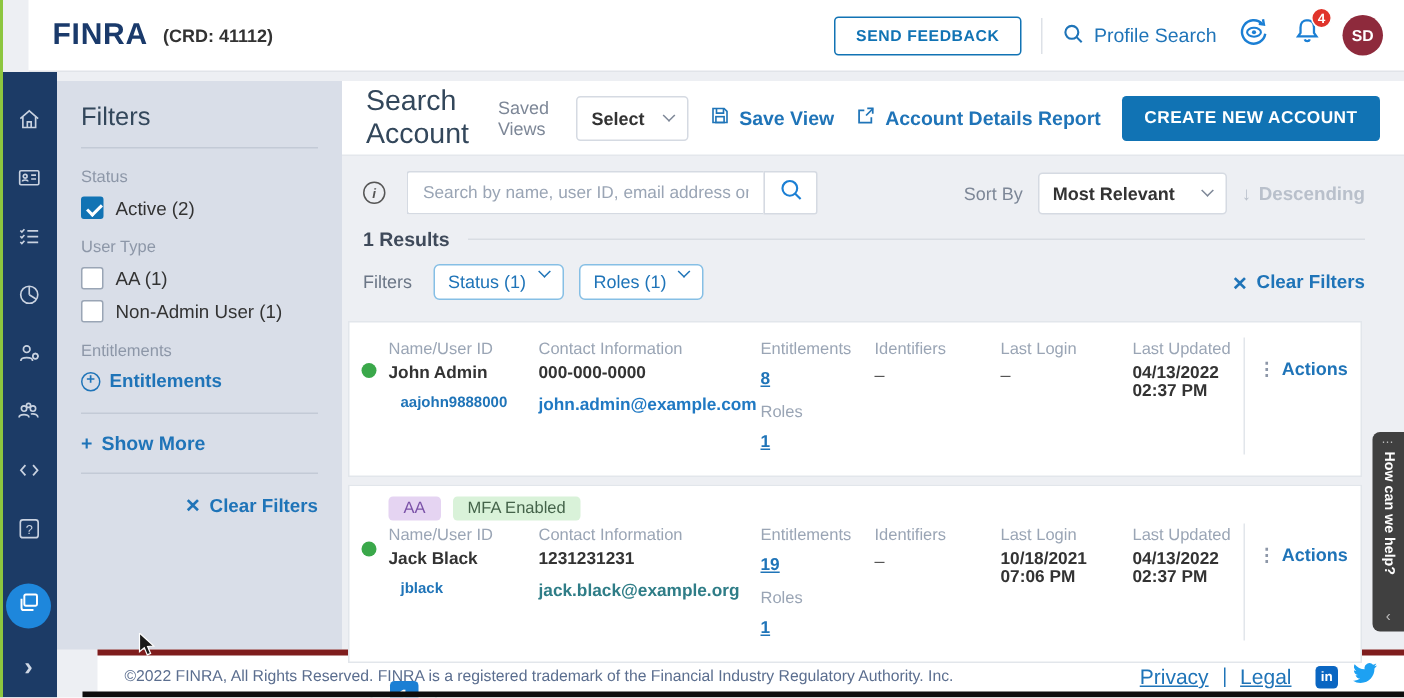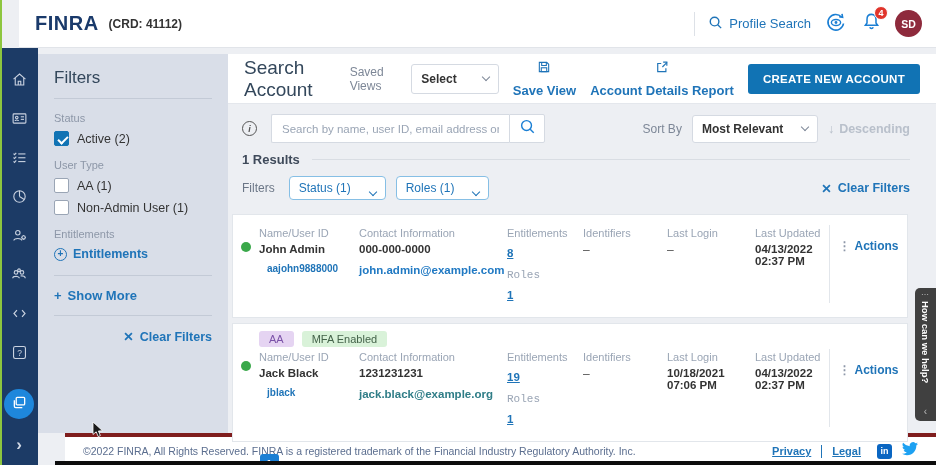--- a/index.html
+++ b/index.html
@@ -70,21 +70,21 @@
     align-items:center; padding:0 16px; gap:14px; }
   .page-title { font-size:19px; color:#33475b; font-weight:500; margin-right:auto; }
   .sv-label { font-size:12px; color:#7d8797; }
   .select-box { background:#fff; border:1px solid #d5dae2; border-radius:3px; height:30px; display:flex;
     align-items:center; justify-content:space-between; padding:0 9px; cursor:pointer; }
   .select-box .sel-text { font-size:12px; font-weight:700; color:#333; }
   .chev { width:6px; height:6px; border-right:1.5px solid #7d8797; border-bottom:1.5px solid #7d8797;
     transform:rotate(45deg); margin-top:-3px; flex:none; }
   .saved-views-select { width:118px; }
   .hdr-link { display:flex; align-items:center; gap:6px; color:#1f74b8; font-size:13px; font-weight:700;
-    cursor:pointer; white-space:nowrap;flex-direction:column; }
+    cursor:pointer; white-space:nowrap; }
   .btn-create { background:#1173b4; color:#fff; border:none; font-size:11.5px; font-weight:700;
     letter-spacing:.3px; padding:9px 15px; border-radius:3px; cursor:pointer; white-space:nowrap;
     font-family:"Liberation Sans", sans-serif; }
 
   .toolbar { display:flex; align-items:center; padding:10px 26px 6px 14px; gap:8px; }
   .info-circle { width:15px; height:15px; border:1.4px solid #555; border-radius:50%; color:#555;
     font-size:9px; font-weight:700; display:flex; align-items:center; justify-content:center;
     font-style:italic; flex:none; }
   .search-group { display:flex; margin-left:6px; }
   .search-input { width:238px; height:29px; border:1px solid #d5dae2; border-right:none;
@@ -98,21 +98,21 @@
   .sort-select { width:126px; height:28px; }
   .descending { display:flex; align-items:center; gap:5px; color:#b9c0cb; font-size:12.5px;
     font-weight:700; }
 
   .results-line { display:flex; align-items:center; gap:12px; padding:3px 26px 0 14px; }
   .results-count { font-size:13px; font-weight:700; color:#3f4a5a; white-space:nowrap; }
   .results-rule { flex:1; border-top:1px solid #d9dde3; }
 
   .chips-row { display:flex; align-items:center; gap:10px; padding:9px 26px 4px 14px; }
   .chips-label { font-size:12px; color:#6b7686; margin-right:4px; }
-  .chip { display:flex; align-items:flex-end; gap:19px; border:1px solid #86bfe5; border-radius:4px;
+  .chip { display:flex; align-items:flex-start; gap:9px; border:1px solid #86bfe5; border-radius:4px;
     background:#fff; color:#1f74b8; font-size:12px; padding:4px 9px; cursor:pointer; }
   .chip .chev { border-color:#1f74b8; }
   .clear-filters-main { margin-left:auto; display:flex; align-items:center; gap:6px; color:#1f74b8;
     font-size:12.5px; font-weight:700; cursor:pointer; }
 
   
   .card-area { margin:10px 28px 0 4px; }
   .result-row { background:#fff; border:1px solid #e2e6eb; position:relative; }
   .result-row + .result-row { margin-top:5px; }
   .badges { display:flex; gap:8px; padding:7px 0 0 26px; }
@@ -130,21 +130,21 @@
   .col-login { width:88px; flex:none; }
   .col-updated { flex:1; }
   .col-hdr { font-size:11px; color:#9aa5b5; margin-bottom:4px; }
   .cell-strong { font-size:11.5px; font-weight:700; color:#333; }
   .cell-link { font-size:10px; font-weight:700; color:#1f74b8; cursor:pointer; }
   .id-link { display:inline-block; margin-top:8px; margin-left:8px; }
   .email { font-size:11.5px; font-weight:700; margin-top:9px; }
   .email.blue { color:#2079c3; }
   .email.teal { color:#2f7d87; }
   .num-link { font-size:11.5px; font-weight:700; color:#1f74b8; text-decoration:underline; cursor:pointer; }
-  .roles-hdr { margin-top:8px;font-family:Liberation Mono, monospace; }
+  .roles-hdr { margin-top:8px; }
   .dash { font-size:12px; color:#555; }
   .col-actions { width:78px; flex:none; border-left:1px solid #e2e6eb; display:flex;
     align-items:flex-start; justify-content:center; padding-top:14px; gap:4px; cursor:pointer; }
   .kebab { color:#8d97a8; font-size:12px; font-weight:700; line-height:1.2; }
   .actions-label { color:#1f74b8; font-size:12px; font-weight:700; }
 
   .pagination { display:flex; align-items:center; gap:9px; margin:12px 0 0 18px; }
   .pag-chev { color:#b9c0cb; font-size:14px; cursor:pointer; line-height:1; }
   .pag-page { width:19px; height:19px; background:#1b7fd4; border-radius:3px; color:#fff; font-size:11px;
     font-weight:700; display:flex; align-items:center; justify-content:center; cursor:pointer; }
@@ -156,39 +156,40 @@
   .help-dots { color:#bbb; font-size:8px; line-height:1; letter-spacing:1px; }
   .help-text { writing-mode:vertical-rl; text-orientation:mixed; color:#fff; font-size:9.5px;
     font-weight:700; flex:1; display:flex; align-items:center; white-space:nowrap; margin-top:2px; }
   .help-chev { color:#bbb; font-size:10px; line-height:1; }
 
   
   .footer { height:32px; background:#fff; border-top:4px solid #7f1d1d; display:flex; align-items:center;
     padding:0 18px; flex:none;margin-left:27px; }
   .copyright { font-size:10.5px; color:#5b6e8f; }
   .footer-right { margin-left:auto; display:flex; align-items:center; gap:10px; }
-  .foot-link { font-size:11px; font-weight:700; color:#1f74b8; text-decoration:underline; cursor:pointer; }
+  .foot-link { font-size:14px; font-weight:400; color:#1f74b8; text-decoration:underline; cursor:pointer; }
   .foot-sep { width:1px; height:13px; background:#1f74b8; }
   .li-badge { width:15px; height:15px; background:#0a66c2; border-radius:3px; color:#fff; font-size:9px;
     font-weight:700; display:flex; align-items:center; justify-content:center; cursor:pointer;
     margin-left:6px; }
 
   .black-strip { position:absolute; left:55px; right:0; bottom:0; height:4px; background:#0d0d0d; z-index:50; }
   .mouse-cursor { position:absolute; left:92px; top:422px; z-index:60; pointer-events:none; }
 </style>
 </head>
 <body>
 
 <div class="app">
   <div class="green-line"></div>
 
   <div class="topbar">
     <div class="logo">FINRA</div>
     <div class="crd">(CRD: 41112)</div>
     <div class="topbar-right">
+      <button class="btn-feedback">SEND FEEDBACK</button>
       <div class="v-div"></div>
       <div class="profile-search">
         <span>
           <svg width="15" height="15" viewBox="0 0 16 16">
               <circle cx="7" cy="7" r="4.6" fill="none" stroke="#1f74b8" stroke-width="1.5"></circle>
               <line x1="10.4" y1="10.4" x2="14" y2="14" stroke="#1f74b8" stroke-width="1.5"></line>
             </svg>
         </span>
         <span>Profile Search</span>
       </div>

